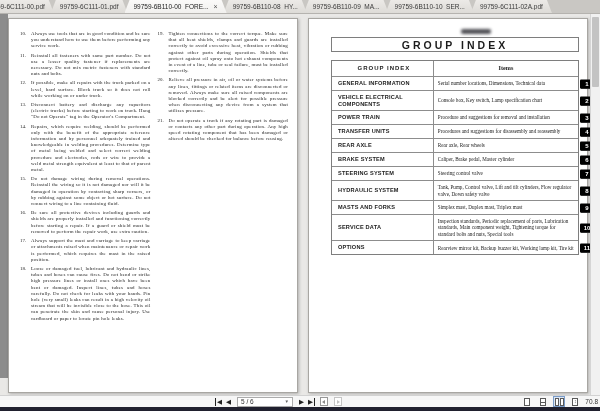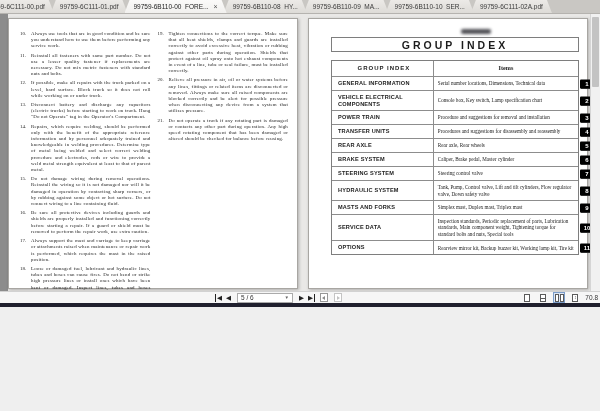--- a/index.html
+++ b/index.html
@@ -1,18 +1,18 @@
 <!DOCTYPE html>
 <html><head>
 <meta charset="utf-8">
 <style>
   * { margin:0; padding:0; box-sizing:border-box; }
   html,body { width:600px; height:411px; overflow:hidden; background:#efefef;
               font-family:"Liberation Sans", sans-serif; }
-  #window { position:relative; width:600px; height:307px; background:#7dd3fc; overflow:hidden; }
+  #window { position:relative; width:600px; height:411px; background:#7dd3fc; overflow:hidden; }
 
   
   #tab-bar { position:absolute; top:0; left:0; right:0; height:14px;
              background:#c9c7c3; display:flex; align-items:flex-end; overflow:hidden;
              border-bottom:1px solid #b5b3af; }
   .tab { height:13px; display:flex; align-items:center; padding:0 9px;
          background:linear-gradient(#eceae7,#dddbd7); color:#3a3a3a;
          font-size:6.5px; white-space:nowrap; overflow:hidden;
          clip-path:polygon(5px 0, calc(100% - 5px) 0, 100% 100%, 0 100%);
          margin-right:-3px; }

